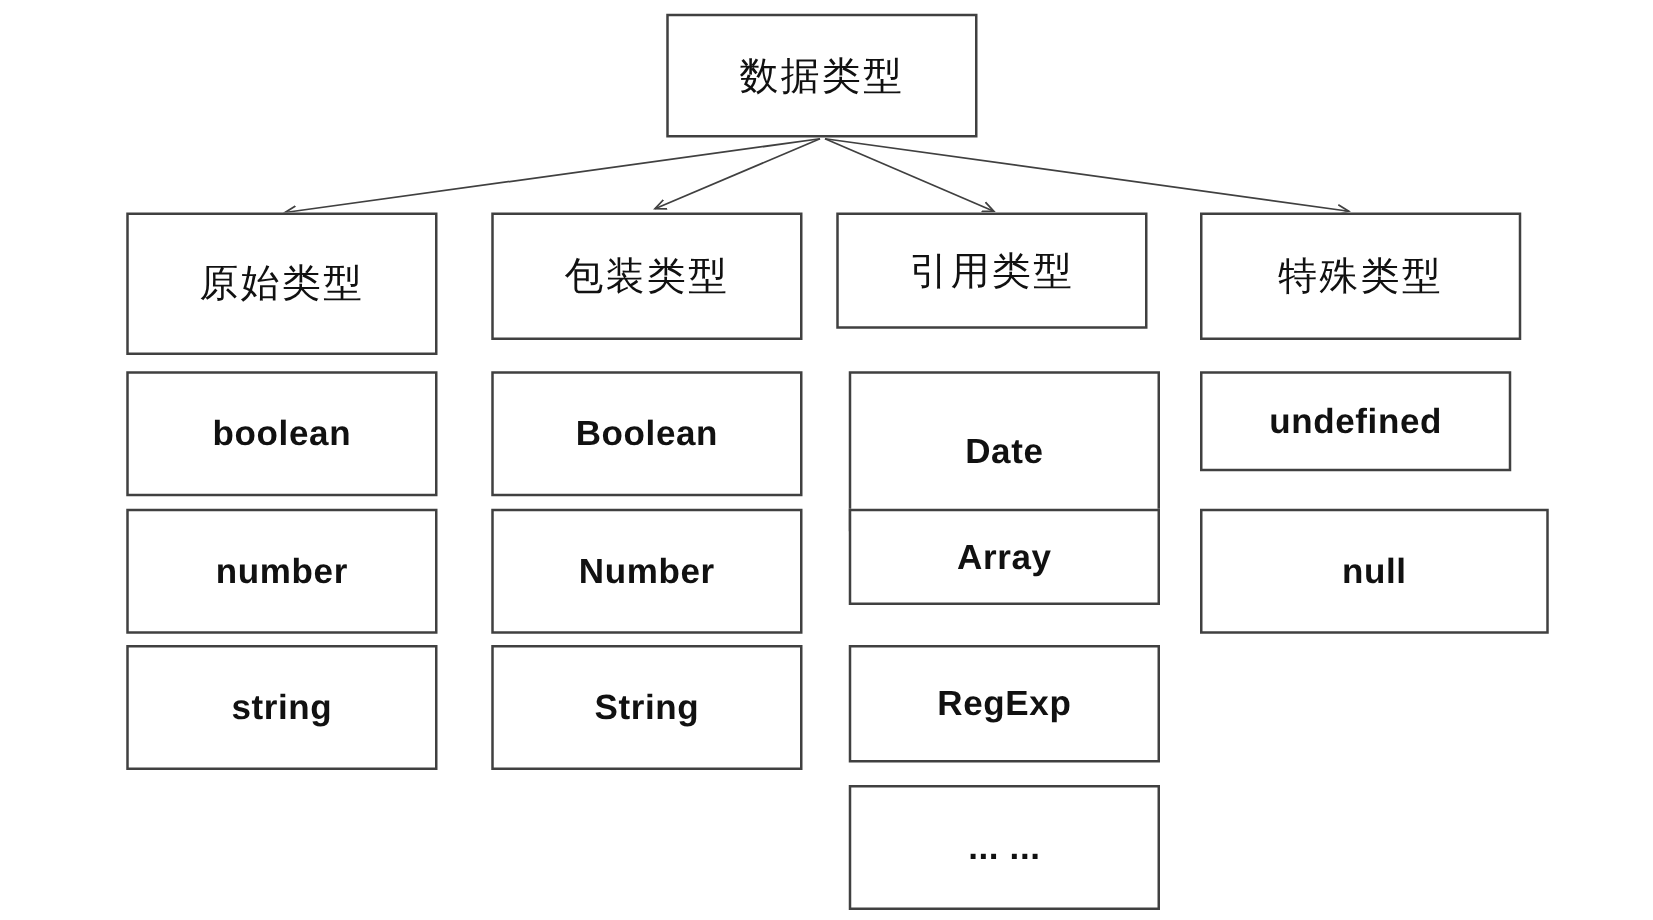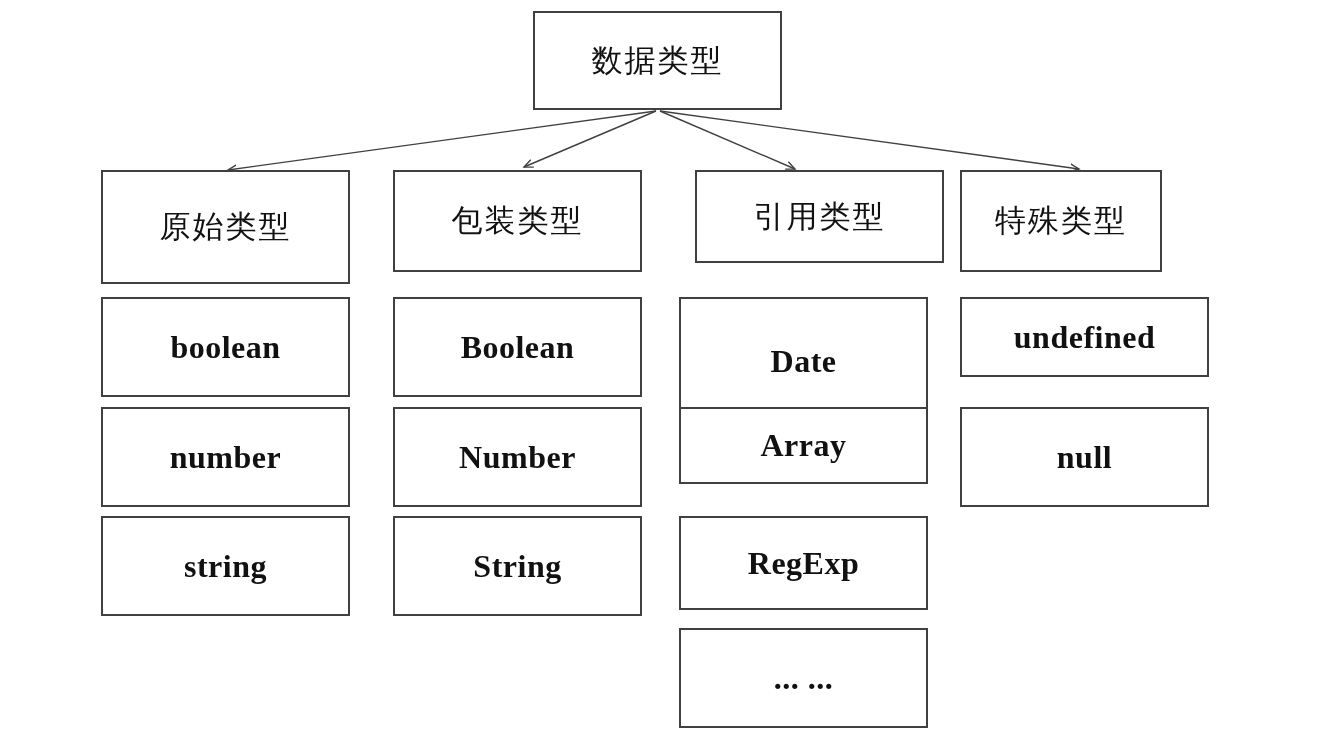--- a/index.html
+++ b/index.html
@@ -24,22 +24,22 @@
     justify-content: center;
     text-align: center;
     color: var(--text-color, #111111);
   }
   .cjk {
     font-family: "Liberation Serif", "DejaVu Serif", serif;
     font-size: 31px;
     letter-spacing: 2px;
   }
   .latin {
-    font-family: Liberation Serif, serif;
-    font-size: 32px;
+    font-family: Liberation Sans, sans-serif;
+    font-size: 28px;
     font-weight: 600;
     letter-spacing: 0.5px;
   }
   #root-box {
     left: 533px;
     top: 11px;
     width: 249px;
     height: 99px;
   }
   #arrow-layer {
@@ -94,39 +94,39 @@
       </div>
       <div class="box latin" style="left: 393px; top: 297px; width: 249px; height: 100px;">
         <span>Boolean</span>
       </div>
       <div class="box latin" style="left: 393px; top: 407px; width: 249px; height: 100px;">
         <span>Number</span>
       </div>
       <div class="box latin" style="left: 393px; top: 516px; width: 249px; height: 100px;">
         <span>String</span>
       </div>
-      <div class="box cjk" style="left: 695px; top: 170px; width: 249px; height: 93px;">
+      <div class="box cjk" style="left: 669px; top: 170px; width: 249px; height: 93px;">
         <span>引用类型</span>
       </div>
       <div class="box latin" style="left: 679px; top: 297px; width: 249px; height: 128px;">
         <span>Date</span>
       </div>
       <div class="box latin" style="left: 679px; top: 407px; width: 249px; height: 77px;">
         <span>Array</span>
       </div>
       <div class="box latin" style="left: 679px; top: 516px; width: 249px; height: 94px;">
         <span>RegExp</span>
       </div>
       <div class="box latin" style="left: 679px; top: 628px; width: 249px; height: 100px;">
         <span>... ...</span>
       </div>
-      <div class="box cjk" style="left: 960px; top: 170px; width: 202px; height: 102px;">
+      <div class="box cjk" style="left: 960px; top: 170px; width: 257px; height: 102px;">
         <span>特殊类型</span>
       </div>
       <div class="box latin" style="left: 960px; top: 297px; width: 249px; height: 80px;">
         <span>undefined</span>
       </div>
-      <div class="box latin" style="left: 960px; top: 407px; width: 249px; height: 100px;">
+      <div class="box latin" style="left: 960px; top: 407px; width: 279px; height: 100px;">
         <span>null</span>
       </div>
     </div>
 
 </div>
 
 </body></html>

